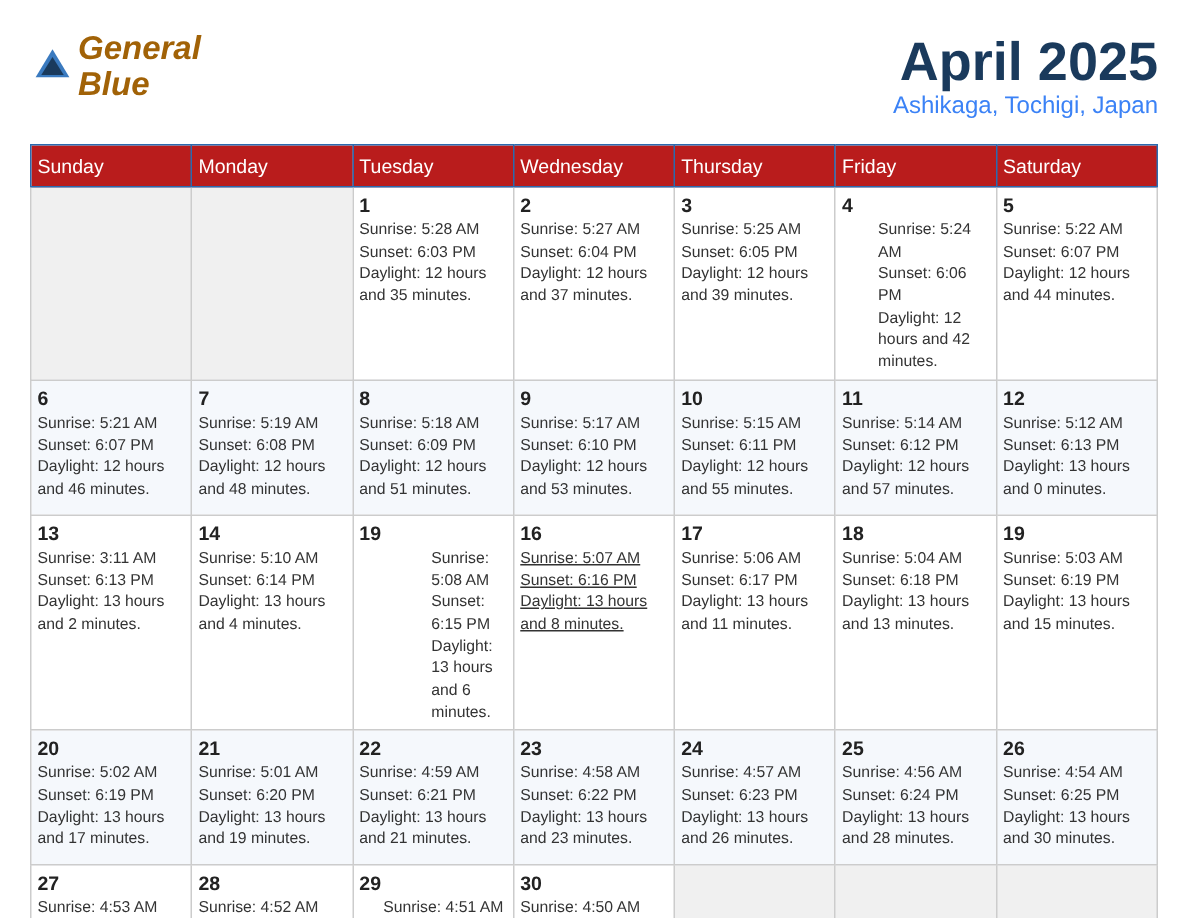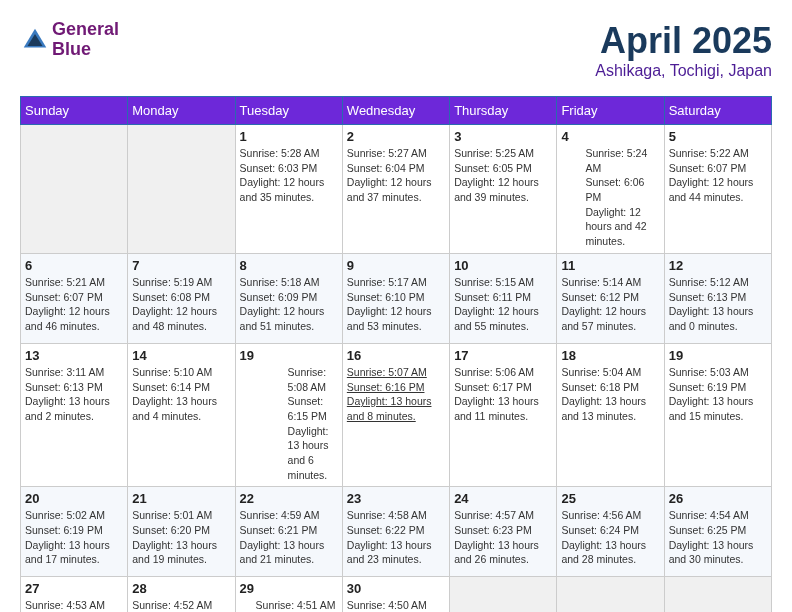--- a/index.html
+++ b/index.html
@@ -14,49 +14,50 @@
       display: flex;
       justify-content: space-between;
       align-items: flex-start;
       margin-bottom: 16px;
     }
     .logo {
       display: flex;
       align-items: center;
     }
     .logo-text {
-      font-size: 18px;
+      font-size: 22px;
       font-weight: bold;
-      color: #701a75;
+      color: #a16207;
       line-height: 1.1;
+      font-style: italic;
     }
     .logo-icon {
       width: 30px;
       height: 30px;
       margin-right: 2px;
     }
     .title-block {
       text-align: right;
     }
     .month-title {
       font-size: 36px;
       font-weight: bold;
       color: #1a3a5c;
     }
     .location {
       font-size: 16px;
-      color: #4c1d95;
+      color: #3b82f6;
     }
     table {
       width: 100%;
       border-collapse: collapse;
       font-size: 11px;
     }
     thead th {
-      background: #6d28d9;
+      background: #b91c1c;
       color: #fff;
       padding: 6px 4px;
       text-align: left;
       font-size: 13px;
       font-weight: normal;
       border: 1px solid #2a6aaf;
     }
     tbody td {
       border: 1px solid #ccc;
       vertical-align: top;

